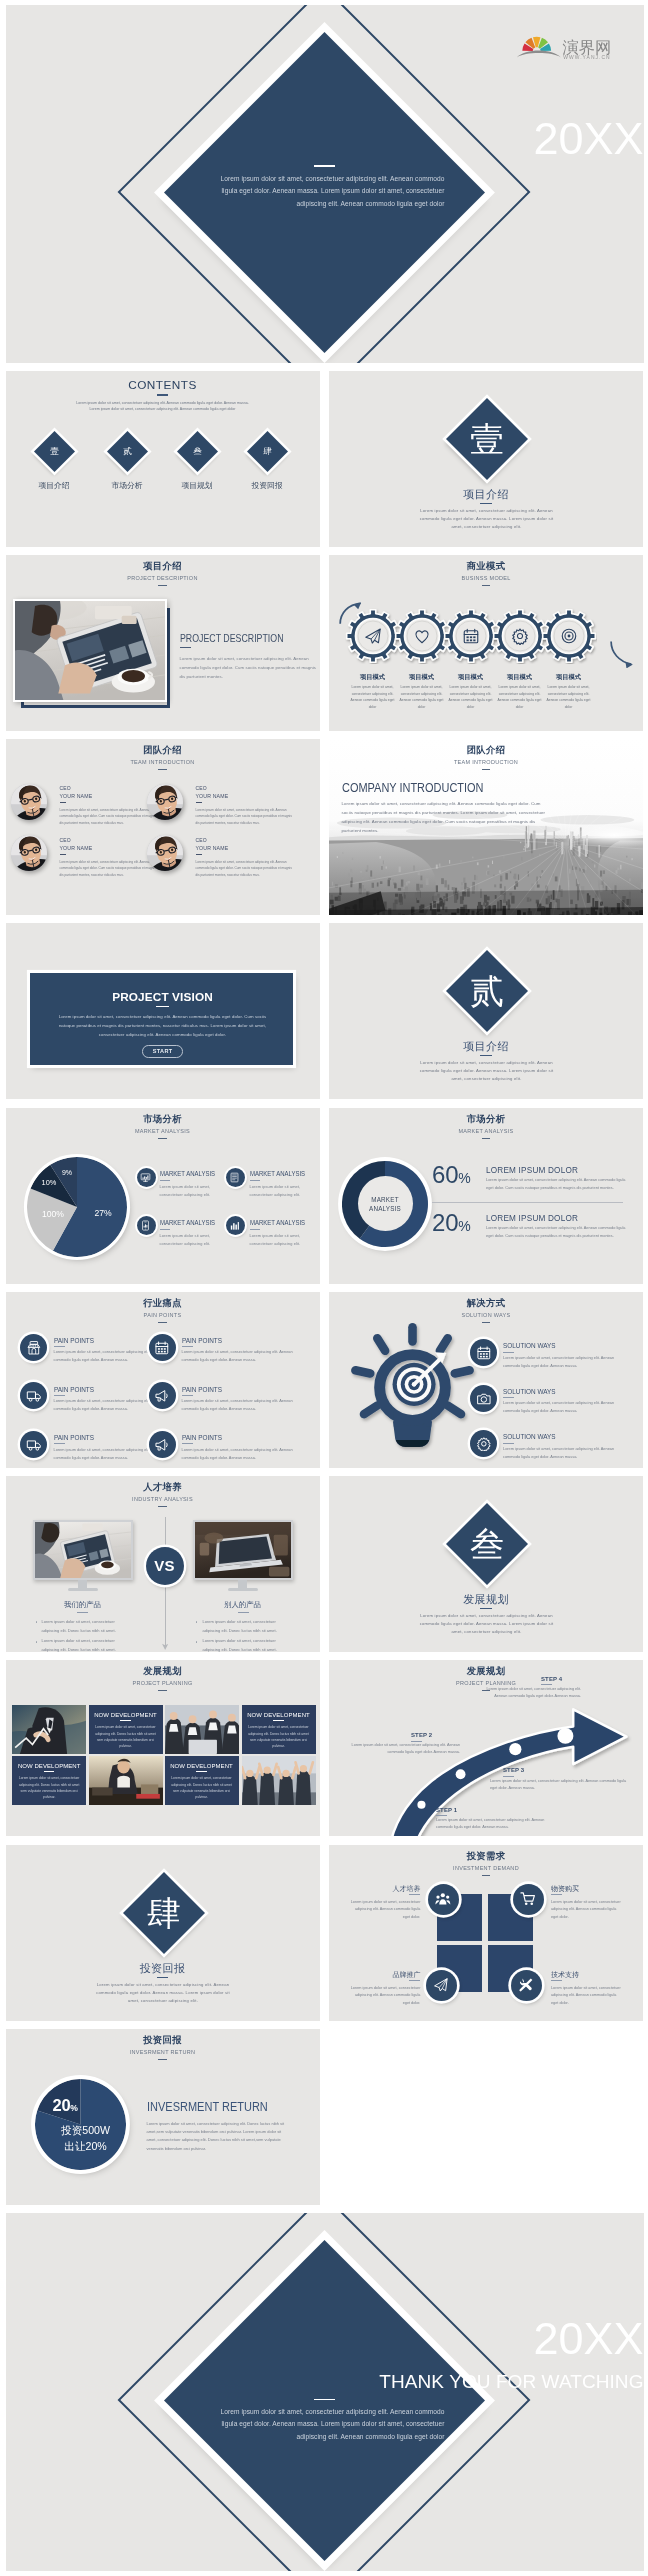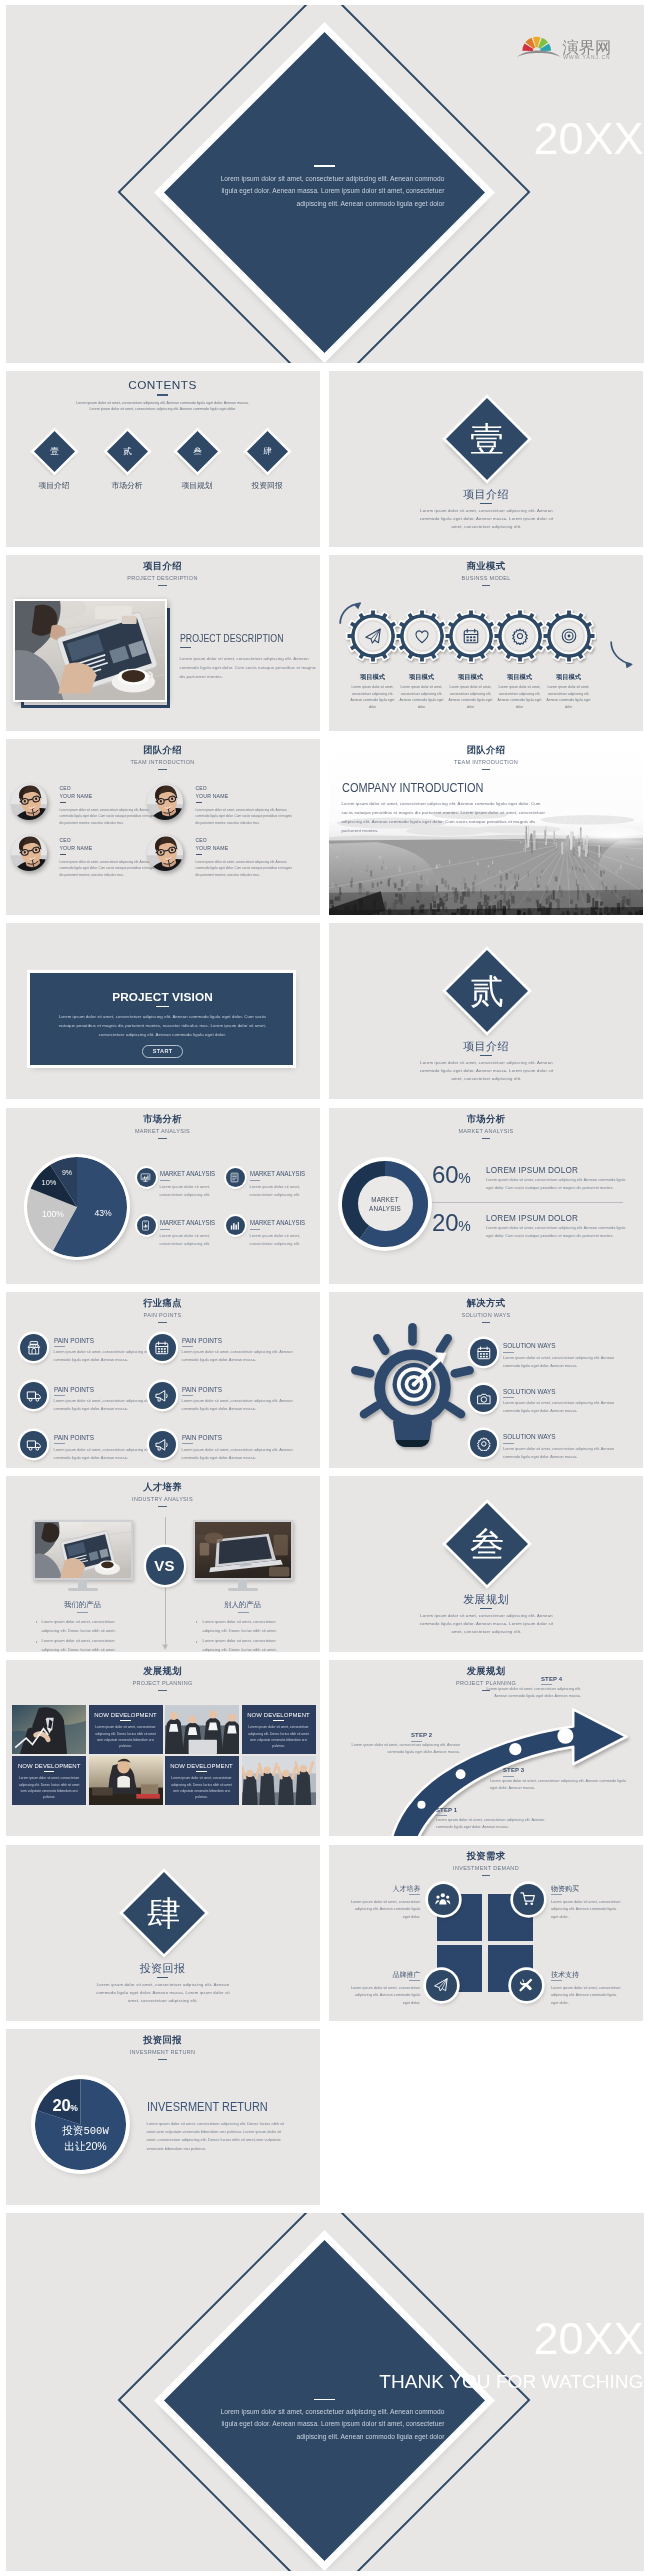--- a/index.html
+++ b/index.html
@@ -1577,21 +1577,21 @@
   </div>
   <div class="pie-wrap" style="left:21px;top:49px;width:100px;height:100px;">
     <svg viewBox="0 0 127 127" width="100" height="100" aria-hidden="true" id="pie-svg">
           <path d="M63.5,63.5 L63.50,0.00 A63.5,63.5 0 1 1 32.91,119.15 Z" fill="#2f4b70"></path>
           <path d="M63.5,63.5 L32.91,119.15 A63.5,63.5 0 0 1 4.46,40.12 Z" fill="#c6c6c6"></path>
           <path d="M63.5,63.5 L4.46,40.12 A63.5,63.5 0 0 1 29.47,9.89 Z" fill="#17293e"></path>
           <path d="M63.5,63.5 L29.47,9.89 A63.5,63.5 0 0 1 63.50,0.00 Z" fill="#2a3f5c"></path>
         </svg>
   </div>
   <div id="pie-labels">
-        <div class="pie-lbl" style="left: 85px; top: 100px; width: 25px; font-size: 8.6px;">43%</div>
+        <div class="pie-lbl" style="left: 85px; top: 100px; width: 25px; font-size: 8.6px;">27%</div>
         <div class="pie-lbl" style="left: 35px; top: 101px; width: 25px; font-size: 8.6px;">100%</div>
         <div class="pie-lbl" style="left: 31px; top: 70px; width: 25px; font-size: 7.4px;">10%</div>
         <div class="pie-lbl" style="left: 49px; top: 61px; width: 25px; font-size: 7px;">9%</div>
       </div>
   <div id="ma-items">
         <div class="ma-badge" style="left: 131px; top: 60px;">
           <svg viewBox="0 0 24 24" width="11" height="11">
             <rect x="2.5" y="4" width="19" height="13" rx="1.4" fill="none" stroke="#ffffff" stroke-width="1.5"></rect>
             <path d="M8 20.5 h8 M12 17 v3.5" stroke="#ffffff" stroke-width="1.5" fill="none" stroke-linecap="round"></path>
             <g fill="#ffffff">
@@ -2188,21 +2188,21 @@
   </div>
   <div class="roi-pie" style="left:29px;top:50px;width:91px;height:91px;">
     <svg viewBox="0 0 116 116" width="91" height="91" aria-hidden="true" id="roi-svg">
           <path d="M58,58 L2.84,40.08 A58,58 0 0 1 58.00,0.00 Z" fill="#23395a"></path>
           <path d="M58,58 L58.00,0.00 A58,58 0 1 1 2.84,40.08 Z" fill="#2c4a72"></path>
         </svg>
   </div>
   <div class="roi-pct" style="left:47px;top:67px;">
     <span>20</span><span class="u">%</span>
   </div>
-  <div class="roi-l1" style="left:21px;top:95px;font-family:Liberation Mono, monospace;">投资500W</div>
+  <div class="roi-l1" style="left:21px;top:95px;">投资500W</div>
   <div class="roi-l1" style="left:21px;top:111px;">出让20%</div>
   <div class="roi-head" style="left:141px;top:71px;">INVESRMENT RETURN</div>
   <div class="roi-body" style="left:141px;top:91px;">Lorem ipsum dolor sit amet, consectetuer adipiscing elit. Donec luctus nibh sit amet,sem vulputate venenatis bibendum orci pulvinar. Lorem ipsum dolor sit amet, consectetuer adipiscing elit. Donec luctus nibh sit amet,sem vulputate venenatis bibendum orci pulvinar.</div>
 </div>
 
 <div class="slide gs" style="left:329px;top:2029px;background:#ffffff;"></div>
 
 <div class="slide hero thanks" style="top:2213px;height:358px;">
   <div class="cover-outline"></div>
   <div class="cover-fill"></div>

